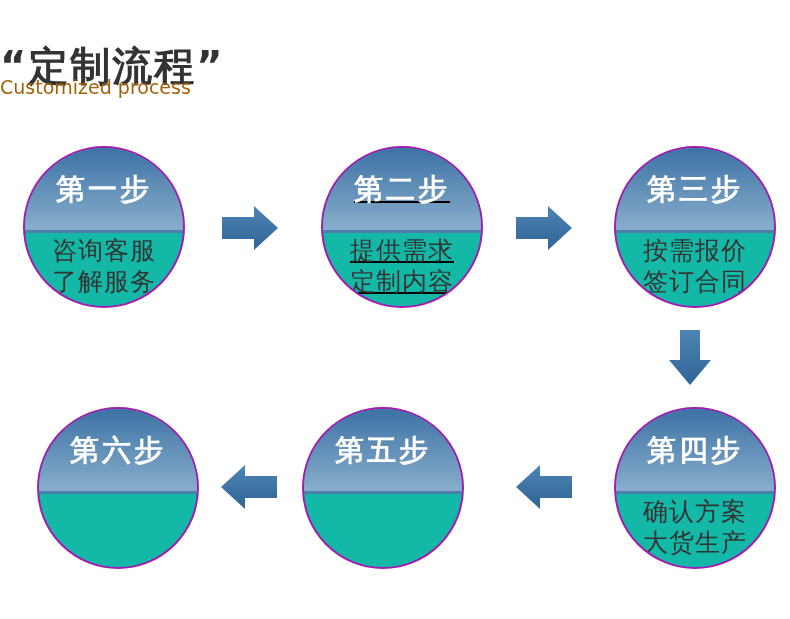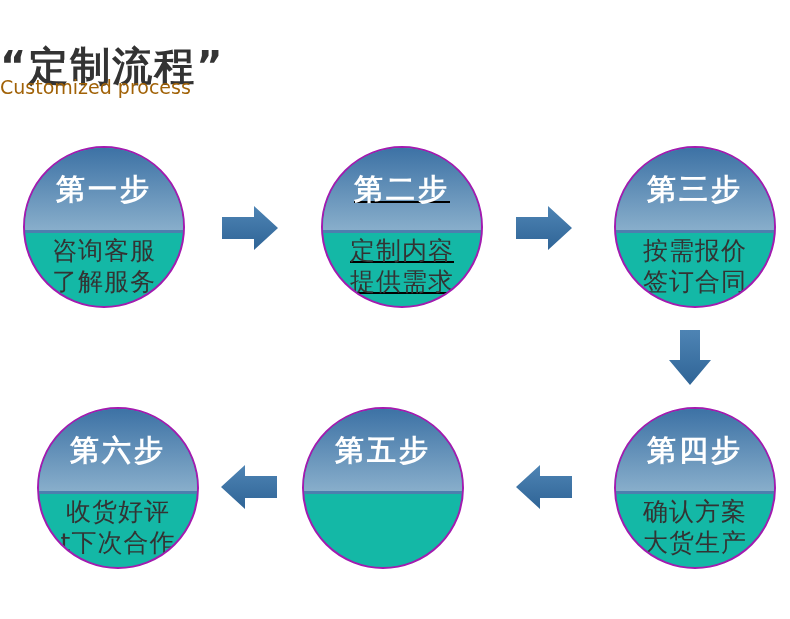--- a/index.html
+++ b/index.html
@@ -104,22 +104,22 @@
       <div>咨询客服</div>
       <div>了解服务</div>
     </div>
   </div>
 
   <div class="circle pos-2">
     <div class="band">
       <span class="step-title">第二步</span>
     </div>
     <div class="body">
+      <div>提供需求</div>
       <div>定制内容</div>
-      <div>提供需求</div>
     </div>
   </div>
 
   <div class="circle pos-3">
     <div class="band">
       <span class="step-title">第三步</span>
     </div>
     <div class="body">
       <div>按需报价</div>
       <div>签订合同</div>
@@ -139,24 +139,20 @@
   <div class="circle pos-5">
     <div class="band">
       <span class="step-title">第五步</span>
     </div>
   </div>
 
   <div class="circle pos-6">
     <div class="band">
       <span class="step-title">第六步</span>
     </div>
-    <div class="body">
-      <div>收货好评</div>
-      <div>t下次合作</div>
-    </div>
   </div>
 
   <svg class="arrow arr-a" width="56" height="44" viewBox="0 0 56 44">
     <polygon points="0,11 32,11 32,0 56,22 32,44 32,33 0,33" fill="url(#arrowGrad)"></polygon>
   </svg>
 
   <svg class="arrow arr-b" width="56" height="44" viewBox="0 0 56 44">
     <polygon points="0,11 32,11 32,0 56,22 32,44 32,33 0,33" fill="url(#arrowGrad)"></polygon>
   </svg>
 

